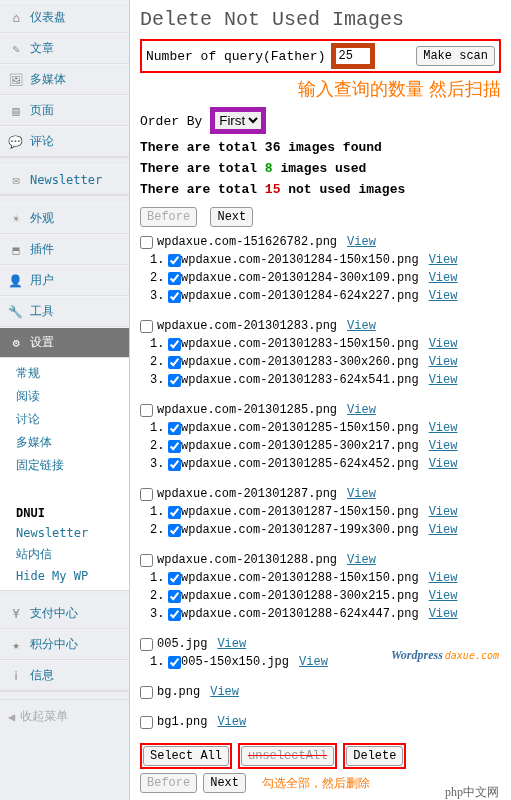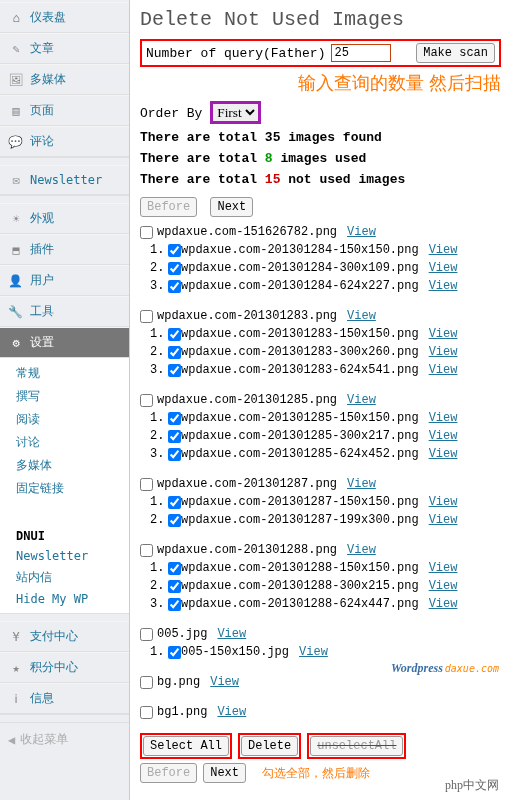--- a/index.html
+++ b/index.html
@@ -14,42 +14,42 @@
     .side-sep { height: 8px; border-top: 1px solid #dfdfdf; }
     .sub-menu { background: #fff; padding: 4px 0; }
     .sub-item { padding: 3px 8px 3px 16px; color: #21759b; cursor: pointer; font-size: 12px; }
     .sub-item.current { color: #000; font-weight: bold; margin-top: 26px; }
     .collapse { display: flex; align-items: center; padding: 8px; color: #aaa; cursor: pointer; border-top: 1px solid #dfdfdf; }
     .collapse .icon { margin-right: 5px; }
     .content { flex: 1; padding: 8px 10px; }
     .title { font-size: 20px; font-family: "Courier New", monospace; color: #555; margin-bottom: 8px; }
     .query-box { border: 2px solid red; padding: 2px 4px; display: flex; align-items: center; font-family: "Courier New", monospace; font-size: 13px; margin-bottom: 4px; }
     .query-box .qlabel { flex: 0 0 auto; }
-    .query-box input[type=text] { border: 1px solid #c2410c; width: 60px; margin-left: 6px; padding: 1px 2px; font-family: inherit; font-size: 12px; }
+    .query-box input[type=text] { border: 5px solid #c2410c; width: 44px; margin-left: 6px; padding: 1px 2px; font-family: inherit; font-size: 12px; }
     .btn { font-family: "Courier New", monospace; font-size: 12px; border: 1px solid #999; background: #f5f5f5; padding: 2px 6px; cursor: pointer; border-radius: 3px; }
     .scan-btn { margin-left: auto; }
     .annot { color: #ff7700; font-size: 18px; text-align: right; margin: 2px 0 6px; font-family: SimSun, sans-serif; }
     .orderby { font-family: "Courier New", monospace; font-size: 13px; margin-bottom: 2px; }
-    .orderby select { font-family: Liberation Serif, serif; border: 3px solid #a21caf; }
+    .orderby select { font-family: Liberation Sans, sans-serif; border: 5px solid #a21caf; }
     .stat { font-family: "Courier New", monospace; font-size: 13px; font-weight: bold; margin: 6px 0; }
     .found-n { color: #000; }
     .n-green { color: #009900; }
     .n-red { color: #cc0000; }
     .btn-row { margin: 10px 0 6px; }
     .btn-row .btn { margin-right: 6px; }
     .file-line { display: flex; align-items: center; padding: 2px 0; font-family: "Courier New", monospace; font-size: 12px; }
     .file-line .chk { margin-right: 4px; }
     .file-line .fname { margin-right: 10px; }
     .view-link { color: #21759b; text-decoration: underline; }
     .sub-list { padding-left: 10px; }
     .sub-line { display: flex; align-items: center; padding: 2px 0; font-family: "Courier New", monospace; font-size: 12px; }
     .sub-line .num { width: 18px; }
     .sub-line .fname { margin-right: 10px; }
     .group { margin-bottom: 12px; }
-    .watermark { position: absolute; right: 12px; bottom: 124px; font-style: italic; color: #888; display:flex; align-items:center; }
+    .watermark { position: absolute; right: 12px; bottom: 144px; font-style: italic; color: #888; display:flex; align-items:center; }
     .watermark2 { position: absolute; right: 12px; bottom: 6px; font-family: SimSun; font-size: 12px; color: #666; }
     .content-wrap { position: relative; }
     .action-row { margin: 8px 0 4px; display:flex; align-items:center; }
     .action-row .redbox { border: 2px solid red; padding: 1px; display: inline-block; margin-right: 6px; }
     .unselect-strike { color: #999; text-decoration: line-through red; }
     .annot2 { color: #ff7700; font-size: 12px; margin-left: 10px; font-family: SimSun; }
     .page-link { font-family: "Courier New", monospace; color: #21759b; text-decoration: underline; margin-top: 4px; display: inline-block; }
   </style>
 </head>
 <body>
@@ -99,21 +99,20 @@
           <span class="icon">🔧</span>
           <span>工具</span>
         </div>
         <div class="side-item active">
           <span class="icon">⚙</span>
           <span>设置</span>
         </div>
       </div>
     <div class="sub-menu" id="side-sub">
         <div class="sub-item">常规</div>
-        <div class="sub-item">撰写</div>
         <div class="sub-item">阅读</div>
         <div class="sub-item">讨论</div>
         <div class="sub-item">多媒体</div>
         <div class="sub-item">固定链接</div>
         <div class="sub-item current">DNUI</div>
         <div class="sub-item">Newsletter</div>
         <div class="sub-item">站内信</div>
         <div class="sub-item">Hide My WP</div>
       </div>
     <div id="side-extra">
@@ -147,21 +146,21 @@
       <button class="btn scan-btn">Make scan</button>
     </div>
     <div class="annot">输入查询的数量 然后扫描</div>
 
     <div class="orderby">
       <span>Order By</span>
       <select><option>First</option></select>
     </div>
 
     <div class="stat">
-      <span>There are total </span><span class="found-n">35</span><span> images found</span>
+      <span>There are total </span><span class="found-n">36</span><span> images found</span>
     </div>
     <div class="stat">
       <span>There are total </span><span class="n-green">8</span><span> images used</span>
     </div>
     <div class="stat">
       <span>There are total </span><span class="n-red">15</span><span> not used images</span>
     </div>
 
     <div class="btn-row">
       <button class="btn" disabled="" style="color:#aaa">Before</button>
@@ -324,22 +323,22 @@
           <div class="file-line">
             <input type="checkbox" class="chk" style="">
             <span class="fname">bg1.png</span>
             <a class="view-link">View</a>
           </div>
         </div>
       </div>
 
     <div class="action-row">
       <span class="redbox"><button class="btn">Select All</button></span>
+      <span class="redbox"><button class="btn unselect-strike">unselectAll</button></span>
       <span class="redbox"><button class="btn">Delete</button></span>
-      <span class="redbox"><button class="btn unselect-strike">unselectAll</button></span>
     </div>
     <div class="btn-row" style="margin-top:2px; display:flex; align-items:center;">
       <button class="btn" disabled="" style="color:#aaa">Before</button>
       <button class="btn">Next</button>
       <span class="annot2">勾选全部，然后删除</span>
     </div>
 
     <div class="watermark">
       <b style="color:#3a6ea5;font-family:Georgia">Wordpress</b>
         <span style="color:#ff8800;font-size:10px;margin-left:2px">daxue.com</span>

